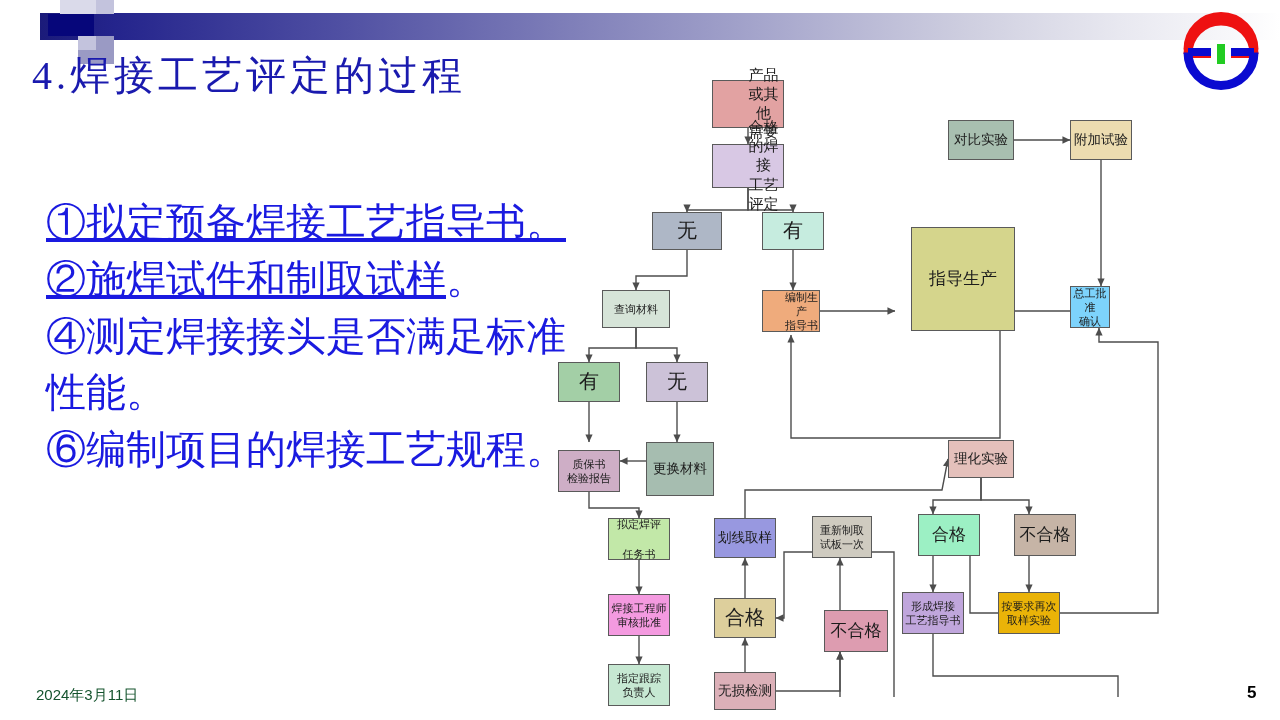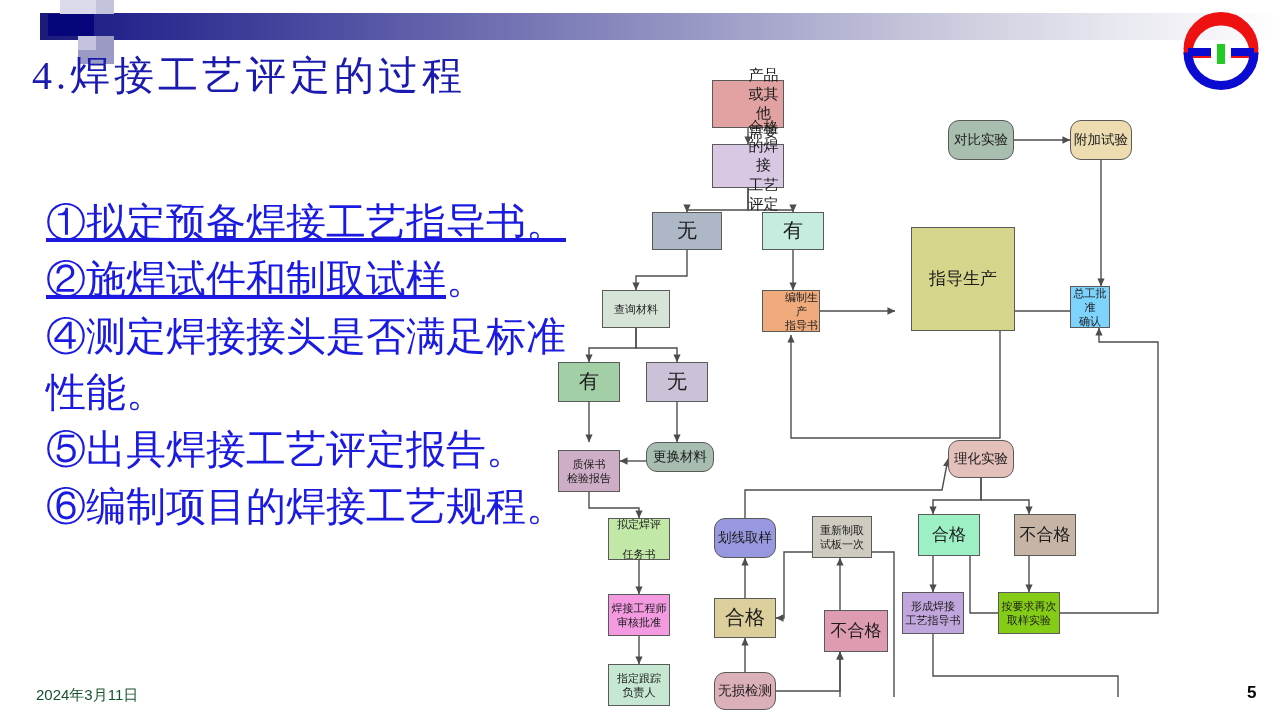--- a/index.html
+++ b/index.html
@@ -49,21 +49,21 @@
     position:absolute;box-sizing:border-box;
     border:1px solid #5a5a5a;
     display:flex;flex-direction:column;align-items:center;justify-content:center;
     font-family:"Liberation Serif","DejaVu Serif",serif;
     color:#1c1c1c;text-align:center;line-height:1.28;
     z-index:3;
   }
   .node .l2{display:block;}
   .f9{font-size:15px;padding-left:31px;}
   .f11{font-size:11px;}
-  .f13{font-size:13.5px;border-radius:11px;}
+  .f13{font-size:13.5px;}
   .f17{font-size:17px;margin-left:16px;}
   .f20{font-size:20px;}
 </style>
 </head>
 <body>
 
 <div id="banner-area">
   <div class="band"></div>
   <div class="sq sq-dark" style="left:48px;top:14px;width:46px;height:22px;"></div>
   <div class="sq sq-pale" style="left:78px;top:0px;width:18px;height:14px;"></div>
@@ -89,21 +89,20 @@
     <rect x="35" y="32" width="8" height="20" fill="#22cc22"></rect>
   </svg>
 </div>
 
 <div id="slide-title">4.焊接工艺评定的过程</div>
 
 <div id="bullets">
   <div class="li"><span class="u">①拟定预备焊接工艺指导书。</span></div>
   <div class="li"><span class="u">②施焊试件和制取试样</span><span>。</span></div>
   <div class="li wrap"><span>④测定焊接接头是否满足标准性能。</span></div>
-  <div class="li"><span>⑤出具焊接工艺评定报告。</span></div>
   <div class="li"><span>⑥编制项目的焊接工艺规程。</span></div>
 </div>
 
 <div id="flow">
   <svg id="flow-edges" width="740" height="625">
     <defs>
       <marker id="ah" markerWidth="7" markerHeight="7" refX="5.4" refY="2.6" orient="auto">
         <path d="M0,0 L5.6,2.6 L0,5.2 z" fill="#4d4d4d"></path>
       </marker>
     </defs>
@@ -183,21 +182,21 @@
       <div class="node f20" style="left: 18px; top: 290px; width: 62px; height: 40px; background: rgb(163, 207, 166);">
         <span class="l2">有</span>
       </div>
       <div class="node f20" style="left: 106px; top: 290px; width: 62px; height: 40px; background: rgb(204, 194, 216);">
         <span class="l2">无</span>
       </div>
       <div class="node f11" style="left: 18px; top: 370px; width: 62px; height: 42px; background: rgb(206, 174, 198); margin-top: 8px;">
         <span class="l2">质保书</span>
         <span class="l2">检验报告</span>
       </div>
-      <div class="node f13" style="left: 106px; top: 370px; width: 68px; height: 30px; background: rgb(166, 189, 176);">
+      <div class="node f13" style="left: 106px; top: 370px; width: 68px; height: 54px; background: rgb(166, 189, 176);">
         <span class="l2">更换材料</span>
       </div>
       <div class="node f11" style="left: 68px; top: 446px; width: 62px; height: 42px; background: rgb(194, 232, 168); gap: 15px;">
         <span class="l2">拟定焊评</span>
         <span class="l2">任务书</span>
       </div>
       <div class="node f11" style="left: 68px; top: 522px; width: 62px; height: 42px; background: rgb(244, 154, 224);">
         <span class="l2">焊接工程师</span>
         <span class="l2">审核批准</span>
       </div>
@@ -223,21 +222,21 @@
       </div>
       <div class="node f13" style="left: 408px; top: 368px; width: 66px; height: 38px; background: rgb(228, 192, 187);">
         <span class="l2">理化实验</span>
       </div>
       <div class="node f17" style="left: 362px; top: 442px; width: 62px; height: 42px; background: rgb(156, 240, 196);">
         <span class="l2">合格</span>
       </div>
       <div class="node f17" style="left: 458px; top: 442px; width: 62px; height: 42px; background: rgb(198, 180, 166);">
         <span class="l2">不合格</span>
       </div>
-      <div class="node f11" style="left: 458px; top: 520px; width: 62px; height: 42px; background: #84cc16;">
+      <div class="node f11" style="left: 458px; top: 520px; width: 62px; height: 42px; background: #eab308;">
         <span class="l2">按要求再次</span>
         <span class="l2">取样实验</span>
       </div>
       <div class="node f11" style="left: 362px; top: 520px; width: 62px; height: 42px; background: rgb(192, 166, 220);">
         <span class="l2">形成焊接</span>
         <span class="l2">工艺指导书</span>
       </div>
     </div>
 </div>
 

